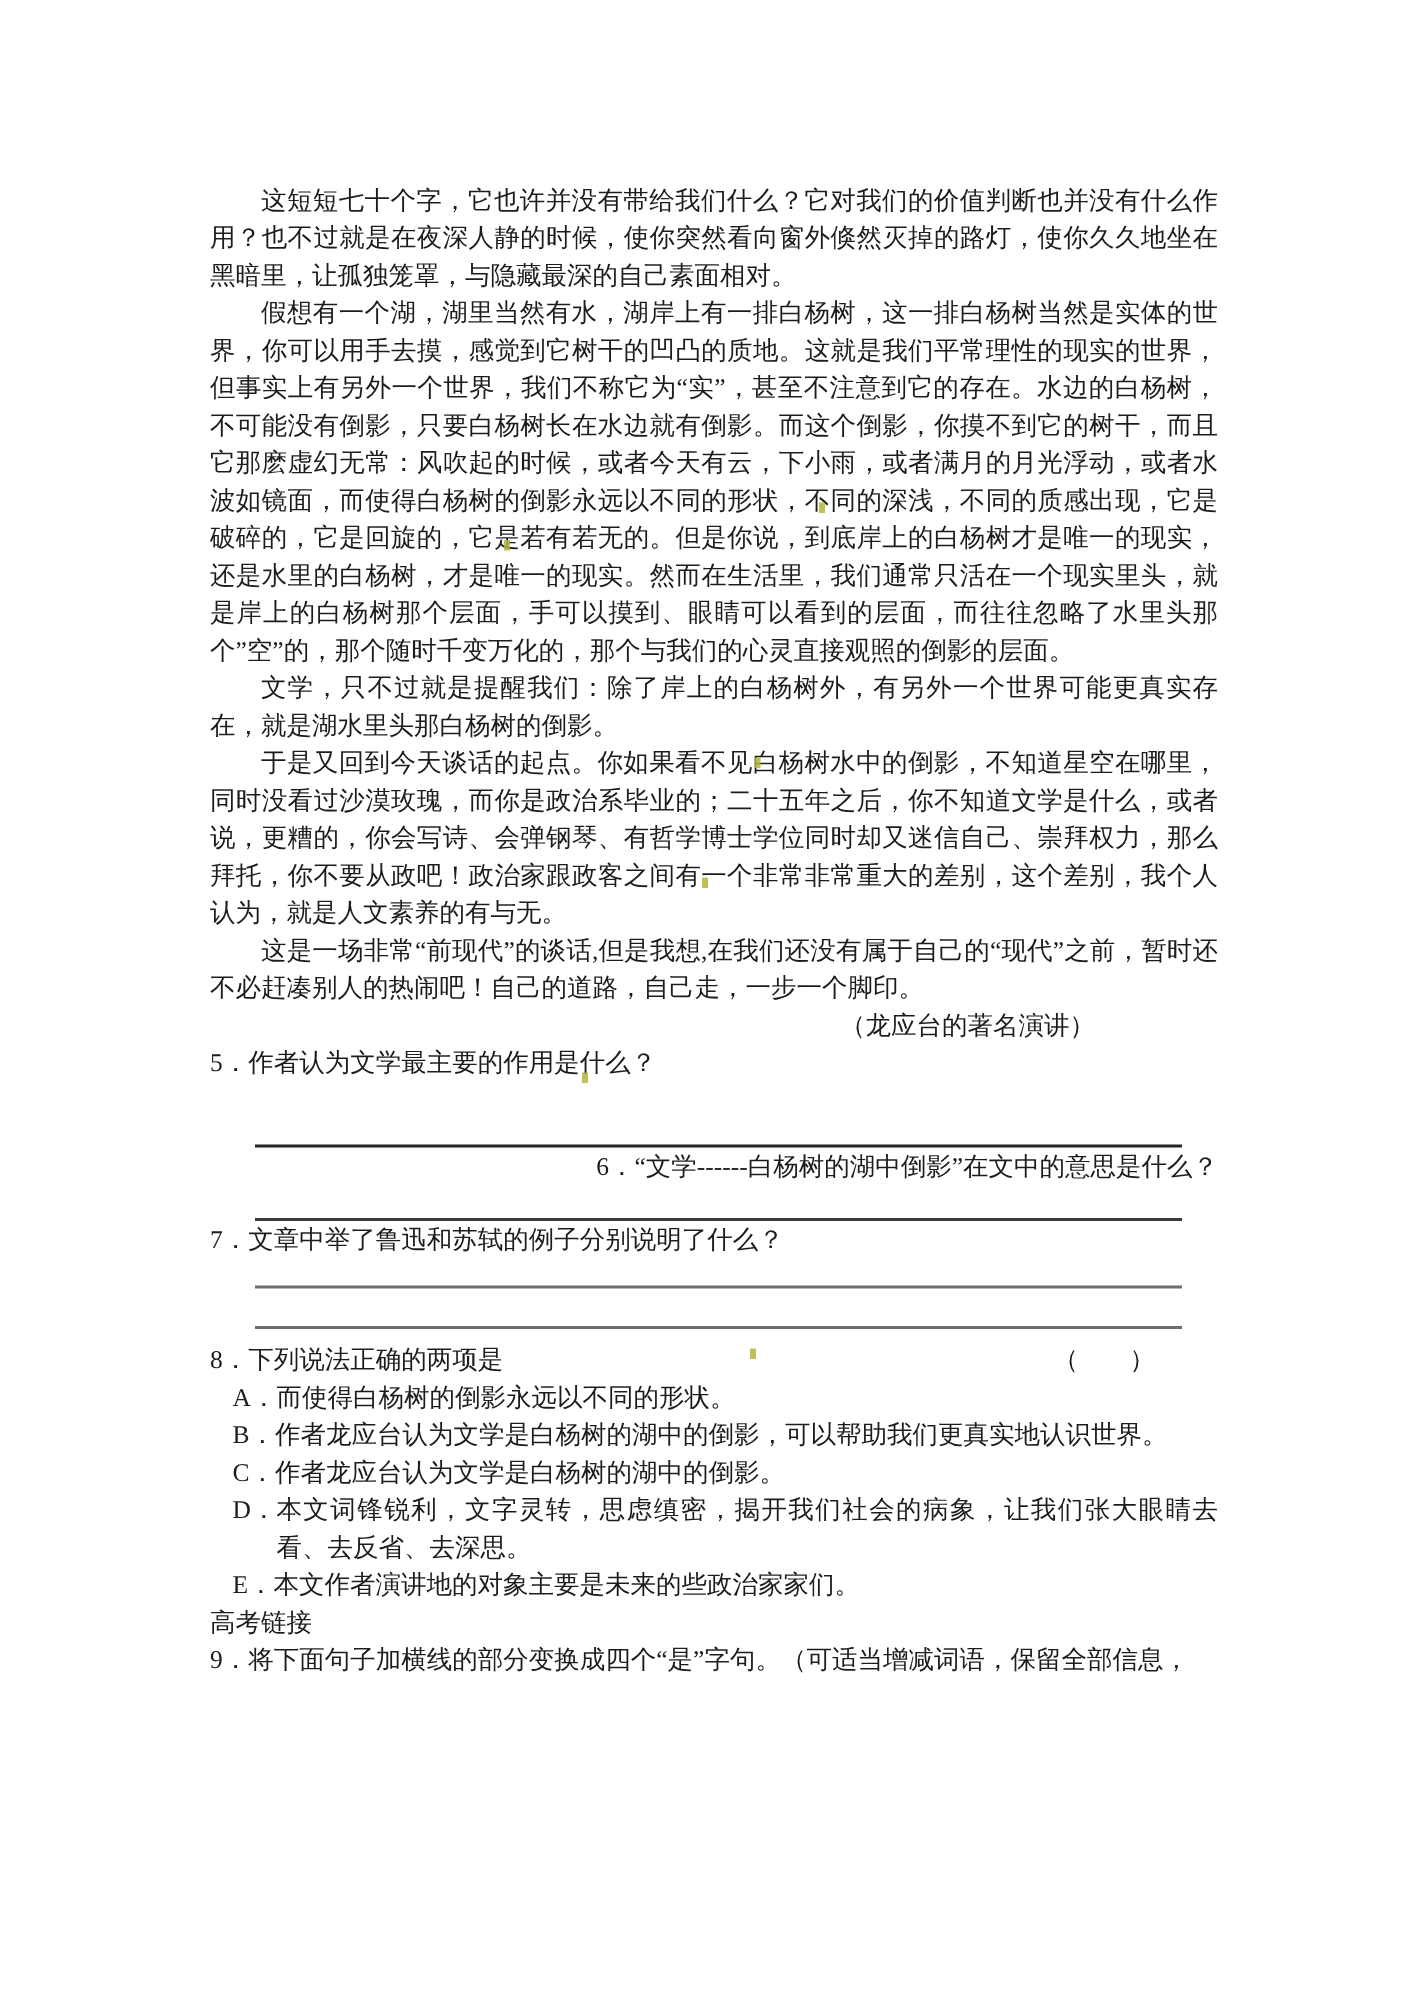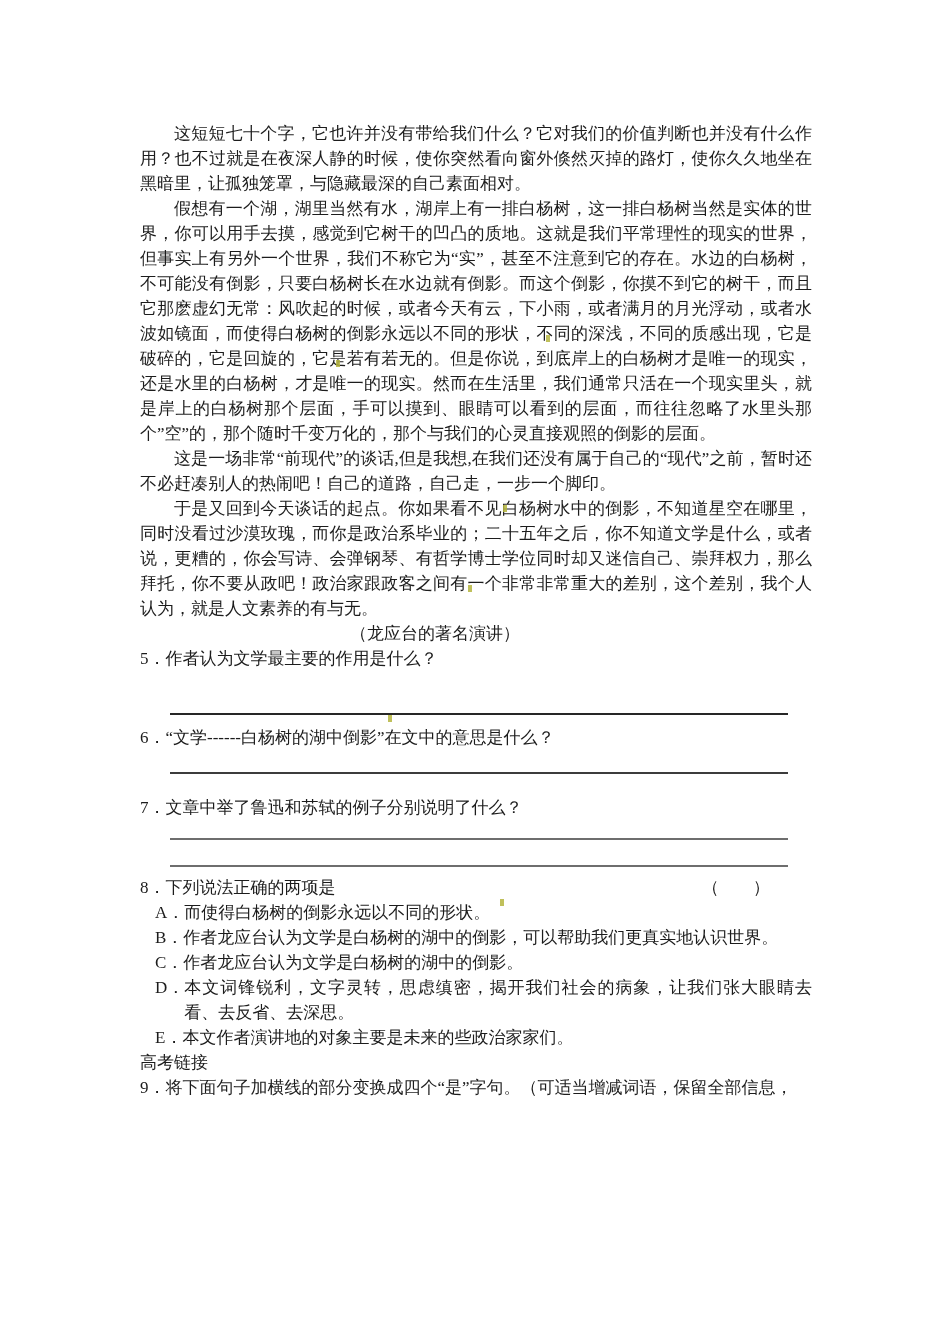--- a/index.html
+++ b/index.html
@@ -25,36 +25,36 @@
     color: #1c1c1c;
   }
   .para {
     margin: 0;
     text-indent: 2em;
     text-align: justify;
     text-justify: inter-ideograph;
   }
   .credit {
     margin: 0;
-    text-align: center;
+    text-align: right;
     padding-right: 82px;
   }
   .q {
     margin: 0;
   }
   .ansline {
     height: 0;
     border-top: 2px solid #2e2e2e;
     margin-left: 30px;
     width: 618px;
   }
   .ansline.q5line { margin-top: 42px; border-color: #262626; }
-  .qtext6 { margin-top: 10px; }
+  .qtext6 { margin-top: 0; text-align: right; }
   .ansline.q6line { margin-top: 22px; border-color: #3c3c3c; }
-  .qtext7 { margin-top: 21px; }
+  .qtext7 { }
   .ansline.q7line1 { margin-top: 18px; border-color: #6e6e6e; }
   .ansline.q7line2 { margin-top: 25px; border-color: #6e6e6e; }
   .q8row {
     margin-top: 8px;
     display: flex;
     justify-content: space-between;
     align-items: center;
   }
   .q8row .brackets {
     padding-right: 42px;
@@ -84,22 +84,23 @@
   }
 </style>
 </head>
 <body>
 
 <div class="page">
   <div class="content">
 
     <p class="para">这短短七十个字，它也许并没有带给我们什么？它对我们的价值判断也并没有什么作用？也不过就是在夜深人静的时候，使你突然看向窗外倏然灭掉的路灯，使你久久地坐在黑暗里，让孤独笼罩，与隐藏最深的自己素面相对。</p>
     <p class="para">假想有一个湖，湖里当然有水，湖岸上有一排白杨树，这一排白杨树当然是实体的世界，你可以用手去摸，感觉到它树干的凹凸的质地。这就是我们平常理性的现实的世界，但事实上有另外一个世界，我们不称它为“实”，甚至不注意到它的存在。水边的白杨树，不可能没有倒影，只要白杨树长在水边就有倒影。而这个倒影，你摸不到它的树干，而且它那麽虚幻无常：风吹起的时候，或者今天有云，下小雨，或者满月的月光浮动，或者水波如镜面，而使得白杨树的倒影永远以不同的形状，不同的深浅，不同的质感出现，它是破碎的，它是回旋的，它是若有若无的。但是你说，到底岸上的白杨树才是唯一的现实，还是水里的白杨树，才是唯一的现实。然而在生活里，我们通常只活在一个现实里头，就是岸上的白杨树那个层面，手可以摸到、眼睛可以看到的层面，而往往忽略了水里头那个”空”的，那个随时千变万化的，那个与我们的心灵直接观照的倒影的层面。</p>
+    <p class="para">文学，只不过就是提醒我们：除了岸上的白杨树外，有另外一个世界可能更真实存在，就是湖水里头那白杨树的倒影。</p>
+    <p class="para">于是又回到今天谈话的起点。你如果看不见白杨树水中的倒影，不知道星空在哪里，同时没看过沙漠玫瑰，而你是政治系毕业的；二十五年之后，你不知道文学是什么，或者说，更糟的，你会写诗、会弹钢琴、有哲学博士学位同时却又迷信自己、崇拜权力，那么拜托，你不要从政吧！政治家跟政客之间有一个非常非常重大的差别，这个差别，我个人认为，就是人文素养的有与无。</p>
     <p class="para">这是一场非常“前现代”的谈话,但是我想,在我们还没有属于自己的“现代”之前，暂时还不必赶凑别人的热闹吧！自己的道路，自己走，一步一个脚印。</p>
-    <p class="para">于是又回到今天谈话的起点。你如果看不见白杨树水中的倒影，不知道星空在哪里，同时没看过沙漠玫瑰，而你是政治系毕业的；二十五年之后，你不知道文学是什么，或者说，更糟的，你会写诗、会弹钢琴、有哲学博士学位同时却又迷信自己、崇拜权力，那么拜托，你不要从政吧！政治家跟政客之间有一个非常非常重大的差别，这个差别，我个人认为，就是人文素养的有与无。</p>
 
     <p class="credit">（龙应台的著名演讲）</p>
 
     <p class="q">5．作者认为文学最主要的作用是什么？</p>
     <div class="ansline q5line"></div>
 
     <p class="q qtext6">6．“文学------白杨树的湖中倒影”在文中的意思是什么？</p>
     <div class="ansline q6line"></div>
 
     <p class="q qtext7">7．文章中举了鲁迅和苏轼的例子分别说明了什么？</p>

